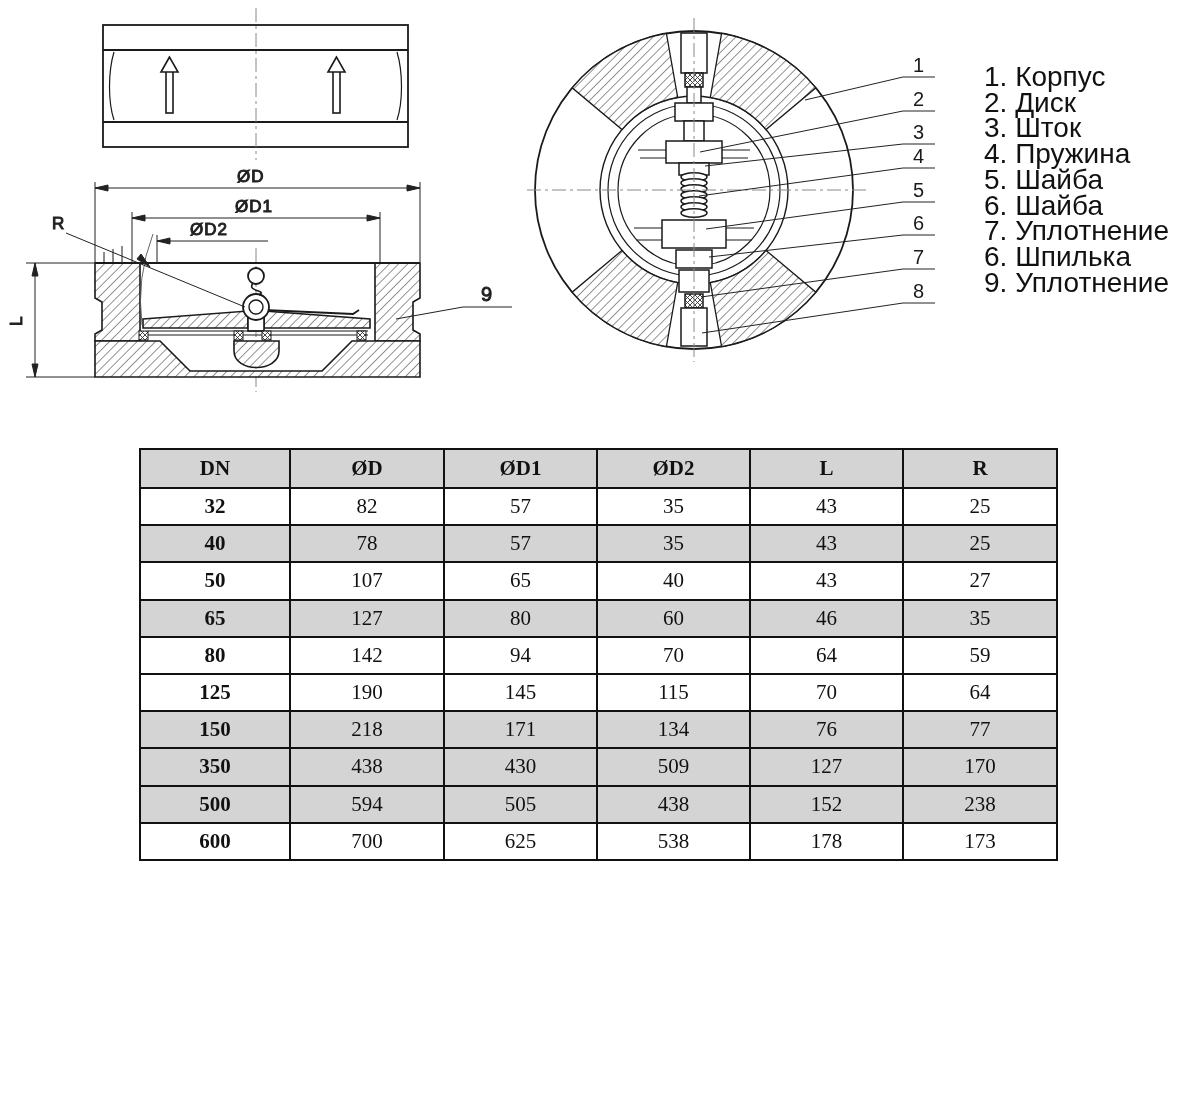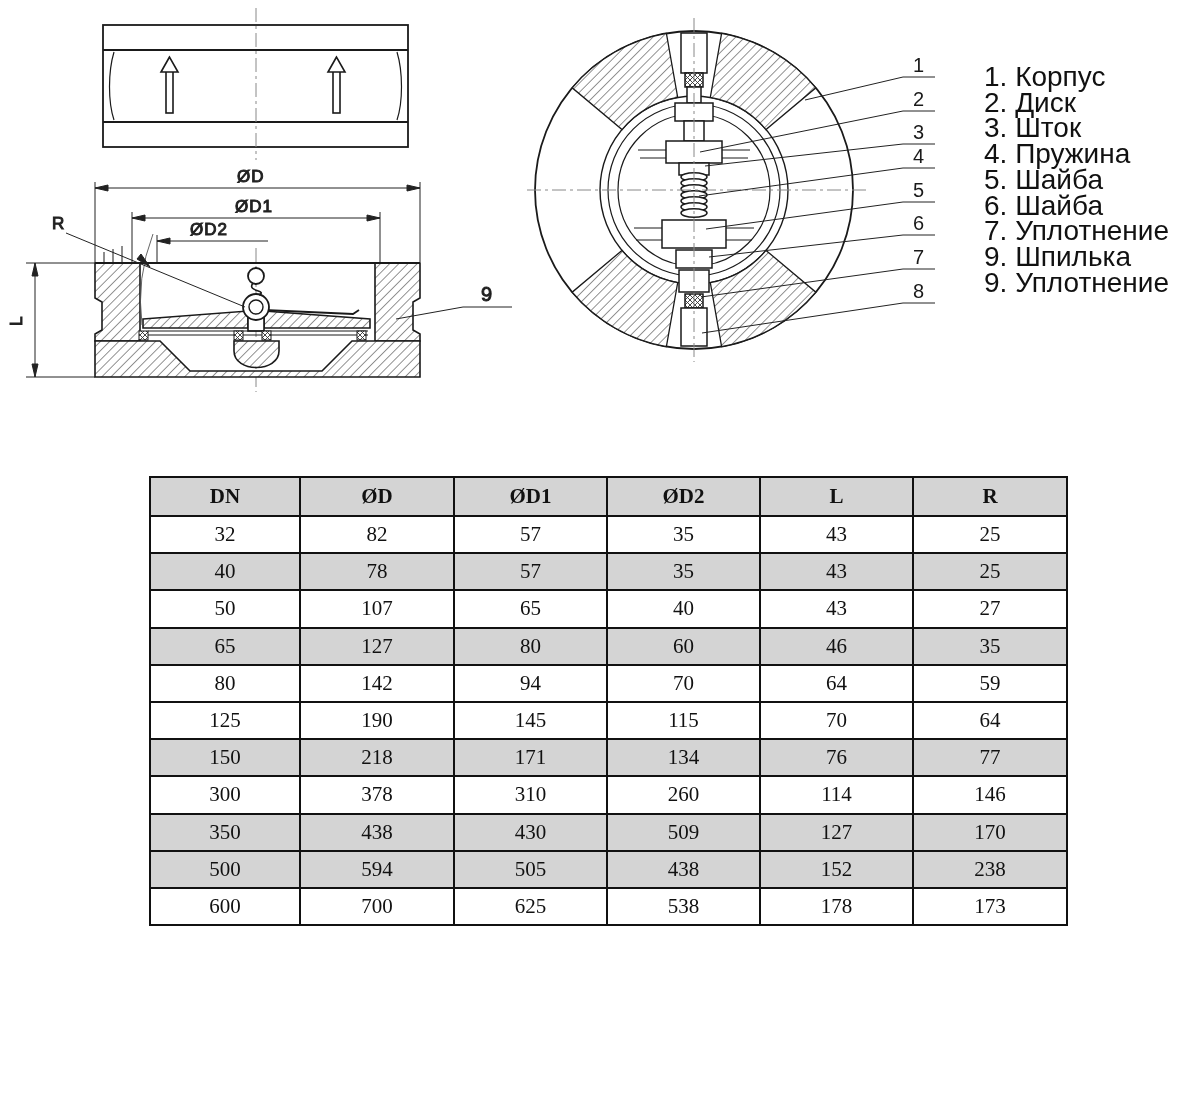--- a/index.html
+++ b/index.html
@@ -6,27 +6,27 @@
   #canvas{position:relative;width:1200px;height:1101px;background:#ffffff;overflow:hidden;
           font-family:"Liberation Sans",sans-serif;}
   
   #drawing-svg{position:absolute;left:0;top:0;}
   .dimtext{font-family:"Liberation Sans",sans-serif;font-size:17px;fill:#222;letter-spacing:1px;}
   .callout-num{font-family:"Liberation Sans",sans-serif;font-size:20px;fill:#1a1a1a;}
   
   #legend{position:absolute;left:984px;top:64px;display:flex;flex-direction:column;}
   .legend-item{font-size:28px;line-height:25.7px;color:#111;white-space:nowrap;}
   
-  #dim-table{position:absolute;left:149px;top:448px;width:917px;border-collapse:collapse;
-             table-layout:fixed;font-family:"Liberation Serif",serif;margin-top:28px;}
+  #dim-table{position:absolute;left:139px;top:448px;width:917px;border-collapse:collapse;
+             table-layout:fixed;font-family:"Liberation Serif",serif;}
   #dim-table th,#dim-table td{border:2px solid #111;text-align:center;vertical-align:middle;
              padding:0;color:#111;}
   #dim-table th{background:#d4d4d4;font-size:21px;font-weight:bold;height:37px;}
   #dim-table td{font-size:21px;height:35.2px;background:#ffffff;}
-  #dim-table td.dn{font-weight:normal;}
+  #dim-table td.dn{font-weight:bold;}
   #dim-table tr.shaded td{background:#d4d4d4;}
   col.c0{width:150px}col.c1{width:154px}col.c2{width:153px}
   col.c3{width:153px}col.c4{width:153px}col.c5{width:154px}
 </style>
 </head>
 <body>
 
 <div id="canvas">
 
   <svg id="drawing-svg" width="1200" height="440" viewBox="0 0 1200 440">
@@ -208,21 +208,21 @@
   </svg>
 
   <div id="legend">
       <div class="legend-item">1. Корпус</div>
       <div class="legend-item">2. Диск</div>
       <div class="legend-item">3. Шток</div>
       <div class="legend-item">4. Пружина</div>
       <div class="legend-item">5. Шайба</div>
       <div class="legend-item">6. Шайба</div>
       <div class="legend-item">7. Уплотнение</div>
-      <div class="legend-item">9. Шпилька</div>
+      <div class="legend-item">6. Шпилька</div>
       <div class="legend-item">9. Уплотнение</div>
     </div>
 
   <table id="dim-table">
     <colgroup>
       <col class="c0">
         <col class="c1">
         <col class="c2">
         <col class="c3">
         <col class="c4">
@@ -288,28 +288,20 @@
           <td>64</td>
         </tr>
         <tr class="shaded">
           <td class="dn">150</td>
           <td>218</td>
           <td>171</td>
           <td>134</td>
           <td>76</td>
           <td>77</td>
         </tr>
-        <tr>
-          <td class="dn">300</td>
-          <td>378</td>
-          <td>310</td>
-          <td>260</td>
-          <td>114</td>
-          <td>146</td>
-        </tr>
         <tr class="shaded">
           <td class="dn">350</td>
           <td>438</td>
           <td>430</td>
           <td>509</td>
           <td>127</td>
           <td>170</td>
         </tr>
         <tr class="shaded">
           <td class="dn">500</td>

